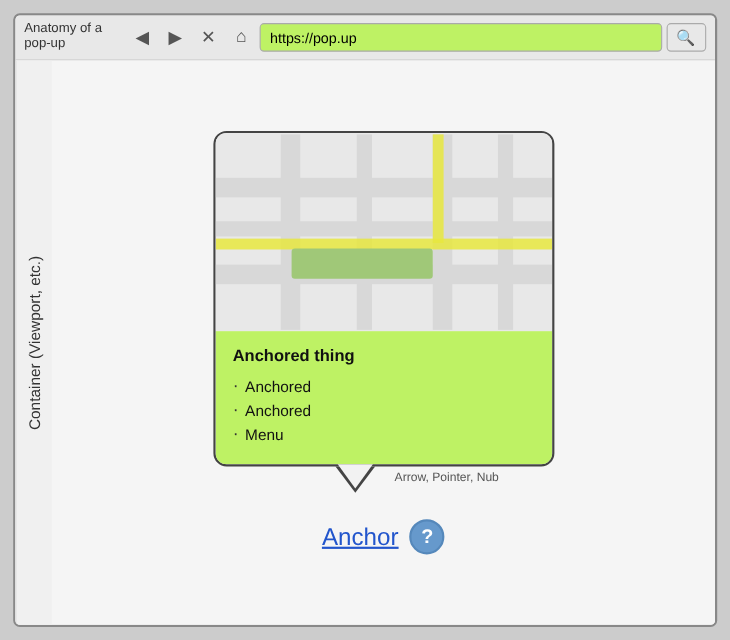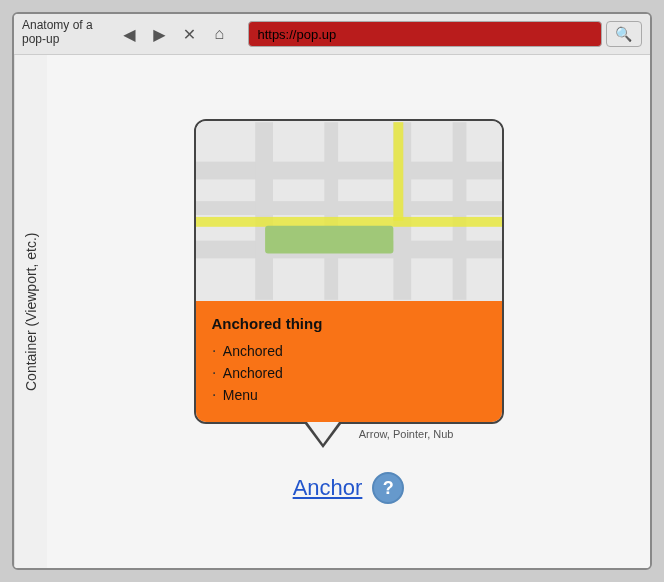--- a/index.html
+++ b/index.html
@@ -57,23 +57,22 @@
       color: #555;
     }
 
     .address-bar {
       flex: 1;
       height: 26px;
       border: 1.5px solid #aaa;
       border-radius: 4px;
       padding: 0 8px;
       font-size: 13px;
-      background: #b91c1c;
+      background: #bef264;
       outline: none;
-      margin-left: 12px;
     }
 
     .search-btn {
       width: 36px;
       height: 26px;
       border: 1.5px solid #aaa;
       border-radius: 4px;
       background: #e8e8e8;
       display: flex;
       align-items: center;
@@ -139,21 +138,21 @@
       background: #e8e8e8;
     }
 
     .map-svg {
       width: 100%;
       height: 100%;
     }
 
     .popup-content {
       padding: 14px 16px 16px 16px;
-      background: #f97316;
+      background: #bef264;
     }
 
     .anchored-title {
       font-size: 15px;
       font-weight: bold;
       color: #111;
       margin-bottom: 8px;
     }
 
     .anchored-list {

